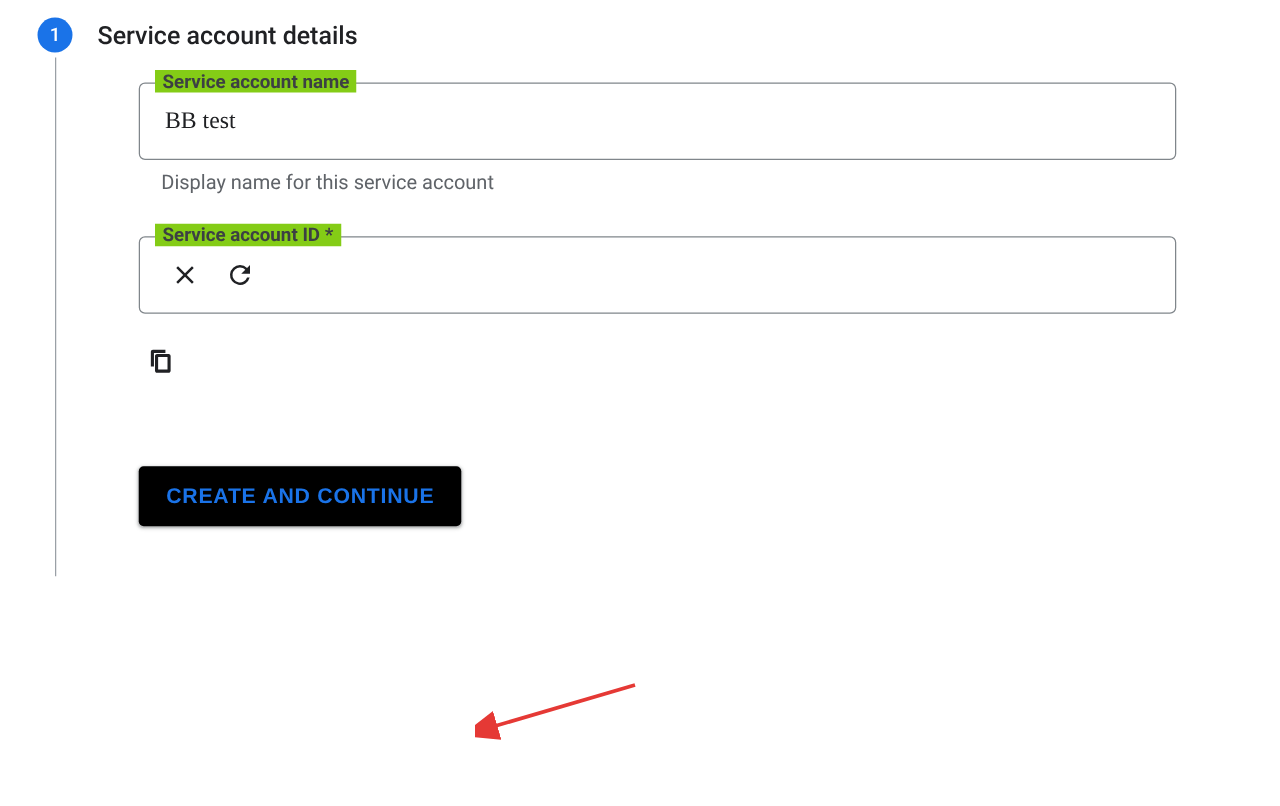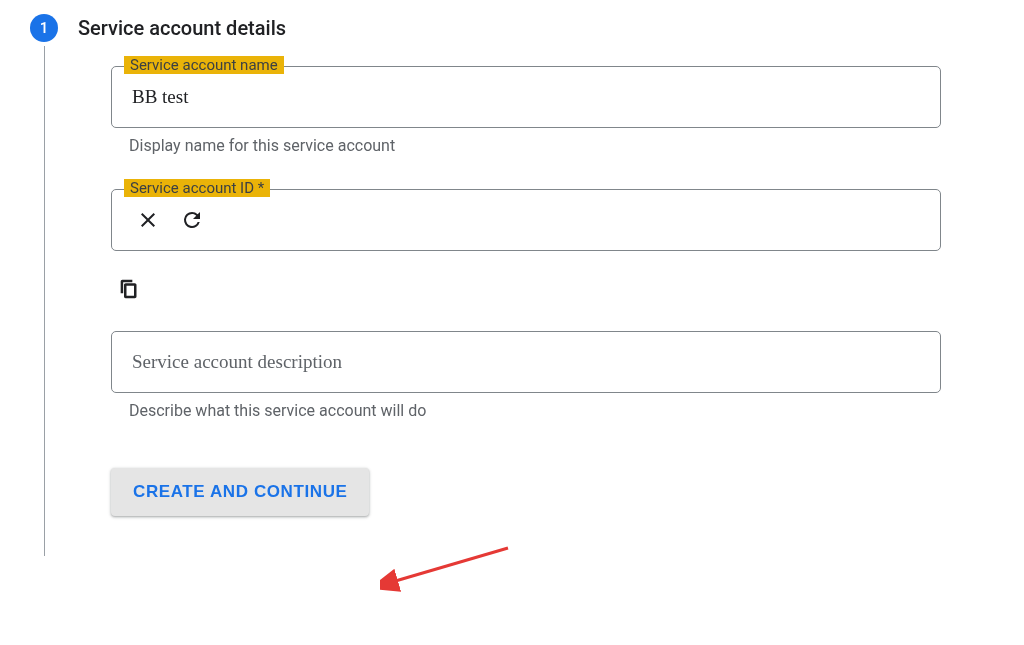--- a/index.html
+++ b/index.html
@@ -59,25 +59,25 @@
       height: 62px;
       padding: 0 18px;
       display: flex;
       align-items: center;
       position: relative;
     }
     .field-legend {
       position: absolute;
       top: -11px;
       left: 12px;
-      background: #eab308;
+      background: #84cc16;
       padding: 0 6px;
       font-size: 15px;
       color: #3c4043;
-      font-weight: 400;
+      font-weight: 700;
       text-align: right;
     }
     .field-input {
       border: none;
       outline: none;
       font-size: 19px;
       font-family: Liberation Serif, serif;
       width: 100%;
       color: #202124;
       background: transparent;
@@ -125,21 +125,21 @@
       width: 28px;
       height: 28px;
       display: flex;
       align-items: center;
       justify-content: center;
       cursor: pointer;
       color: #202124;
     }
     .create-btn {
       display: inline-block;
-      background: #e5e5e5;
+      background: #000000;
       color: #1a73e8;
       font-size: 17px;
       font-weight: 600;
       letter-spacing: 0.6px;
       padding: 14px 22px;
       border: none;
       border-radius: 4px;
       box-shadow: 0 1px 2px rgba(60,64,67,0.3), 0 1px 3px 1px rgba(60,64,67,0.15);
       cursor: pointer;
       margin-top: 42px;
@@ -196,26 +196,20 @@
     
     <div class="email-row">
       <div class="copy-btn">
         <svg width="20" height="20" viewBox="0 0 24 24">
             <path d="M16 1H4c-1.1 0-2 .9-2 2v14h3V4h11V1zm3 4H8c-1.1 0-2 .9-2 2v14c0 1.1.9 2 2 2h11c1.1 0 2-.9 2-2V7c0-1.1-.9-2-2-2zm-1 15H9V8h9v12z" fill="currentColor"></path>
           </svg>
       </div>
     </div>
 
     
-    <div class="field-wrap">
-      <div class="field-box">
-        <input class="field-input" type="text" placeholder="Service account description" style="">
-      </div>
-      <div class="helper-text">Describe what this service account will do</div>
-    </div>
 
     
     <button class="create-btn">CREATE AND CONTINUE</button>
 
   </div>
 </div>
 
 <svg class="arrow" width="140" height="60">
   <defs>
     <marker id="arrowhead" markerWidth="10" markerHeight="8" refX="2" refY="4" orient="auto">

